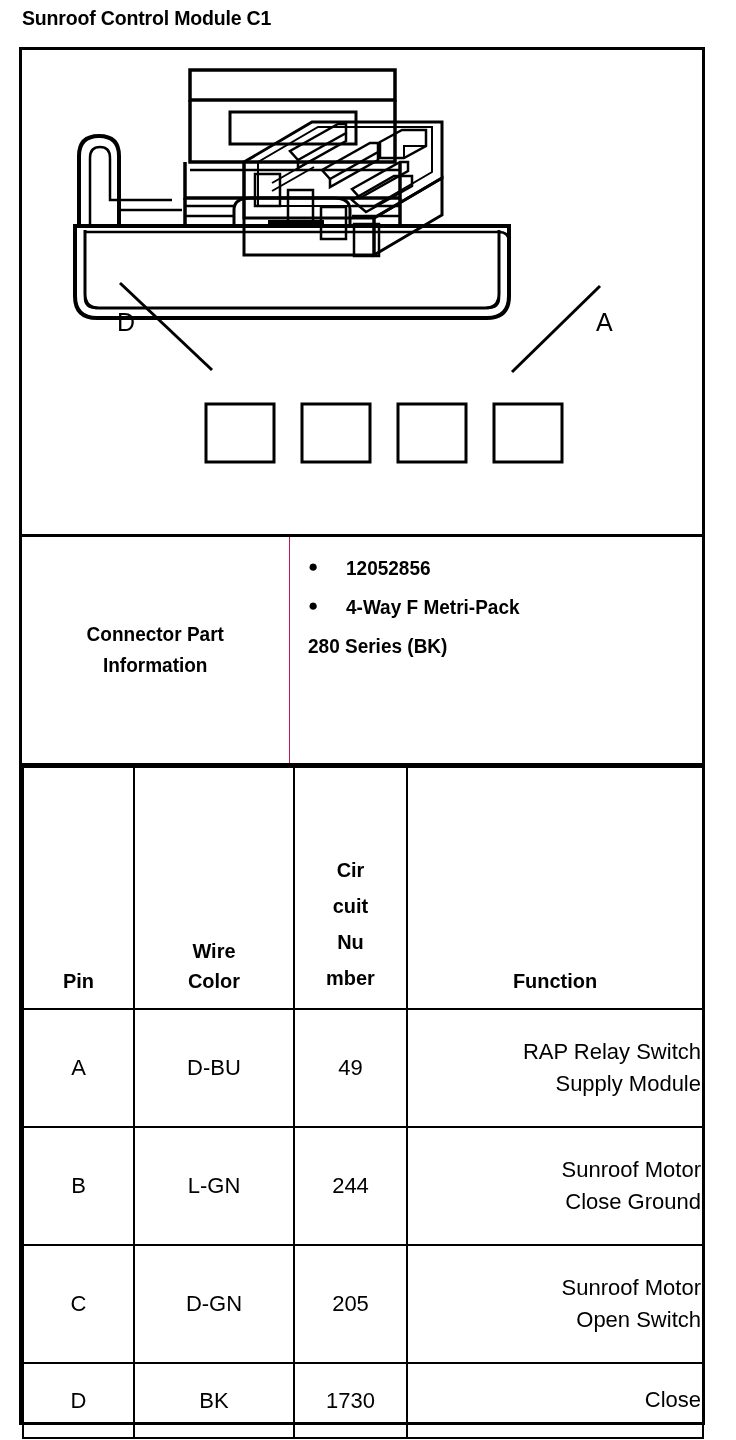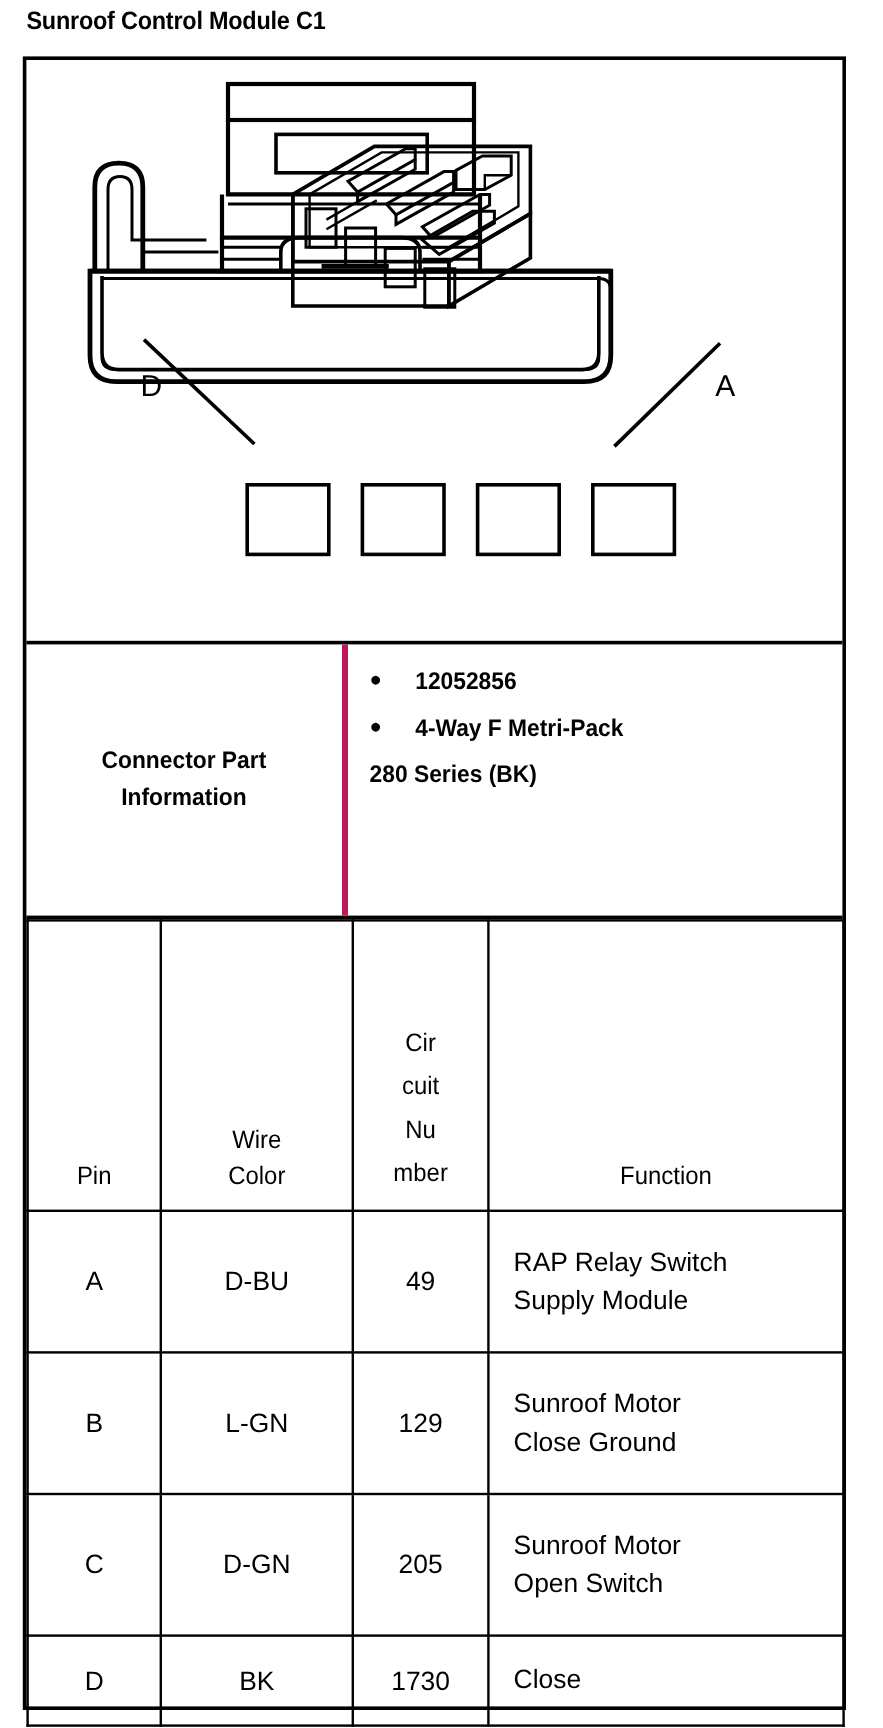--- a/index.html
+++ b/index.html
@@ -29,21 +29,21 @@
   }
   .pic-stage{position:absolute;left:0;top:0;width:680px;height:487px;}
 
   
   .info-row{
     position:absolute;left:0;top:487px;width:680px;height:229px;
     border-bottom:3px solid #000;box-sizing:border-box;
   }
   .info-left{
     position:absolute;left:0;top:0;width:268px;height:100%;
-    border-right:5px solid #be185d;box-sizing:border-box;
+    border-right:1px solid #be185d;box-sizing:border-box;
     display:flex;align-items:center;justify-content:center;
   }
   .info-left-txt{
     font-size:20px;font-weight:bold;text-align:center;line-height:1.55;
     transform:scaleX(0.95);
   }
   .info-right{
     position:absolute;left:268px;top:0;right:0;height:100%;
     box-sizing:border-box;padding:21px 10px 0 18px;
   }
@@ -65,26 +65,26 @@
   }
   .ptable td{
     border:2px solid #000;box-sizing:border-box;vertical-align:middle;
   }
   .ptable tr.hdr td{vertical-align:bottom;padding-bottom:12px;}
   .c-pin{width:111px;}
   .c-col{width:160px;}
   .c-cir{width:113px;}
   .c-fn{width:296px;}
 
-  .hdr td{font-size:21px;font-weight:normal;text-align:center;height:242px;}
+  .hdr td{font-size:21px;font-weight:bold;text-align:center;height:242px;}
   .hdr .stk{line-height:1.72;transform:scaleX(0.95);}
   .hdr .stk2{line-height:1.42;transform:scaleX(0.95);}
 
   .drow td{height:118px;font-size:22px;text-align:center;font-weight:normal;}
-  .drow td.fn{text-align:left;padding-left:20px;line-height:1.46;}
+  .drow td.fn{text-align:right;padding-left:20px;line-height:1.46;}
   .drow.last td{height:75px;}
 
   
   .callout{position:absolute;font-size:25px;font-weight:normal;
            font-family:"Liberation Sans","DejaVu Sans",sans-serif;}
 </style>
 </head>
 <body>
 
 <div class="title">Sunroof Control Module C1</div>
@@ -239,21 +239,21 @@
         <td>49</td>
         <td class="fn">
           <div>RAP Relay Switch</div>
           <div>Supply Module</div>
         </td>
       </tr>
 
       <tr class="drow">
         <td>B</td>
         <td>L-GN</td>
-        <td>129</td>
+        <td>244</td>
         <td class="fn">
           <div>Sunroof Motor</div>
           <div>Close Ground</div>
         </td>
       </tr>
 
       <tr class="drow">
         <td>C</td>
         <td>D-GN</td>
         <td>205</td>

